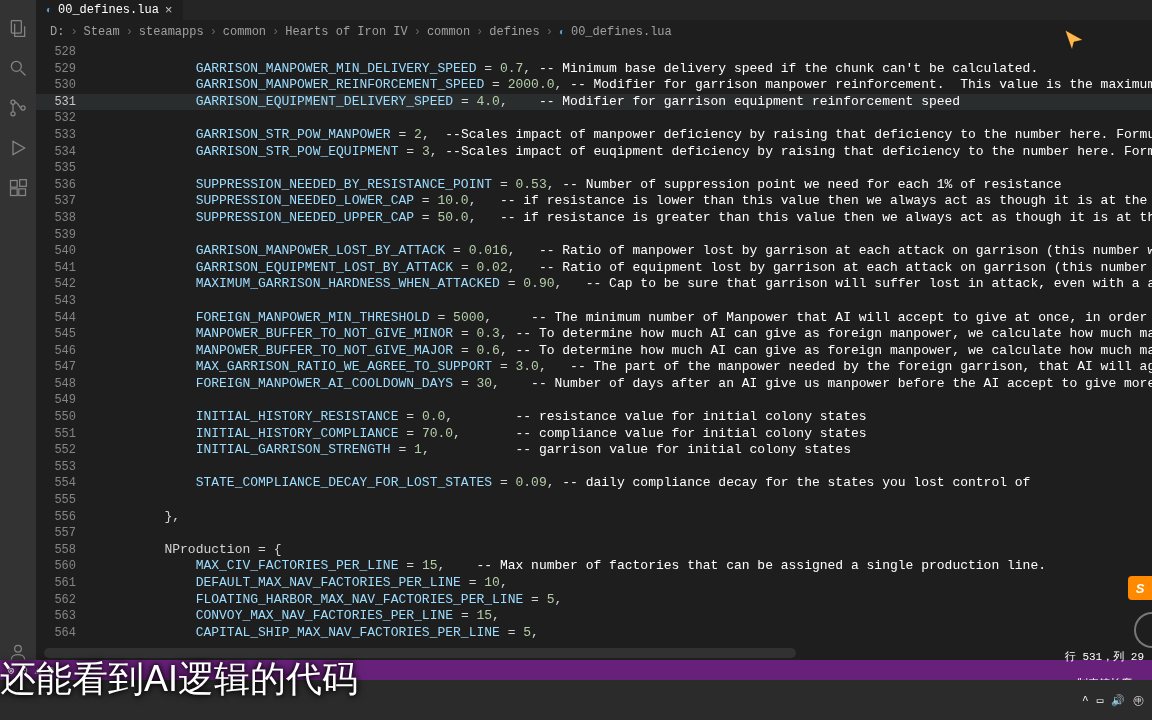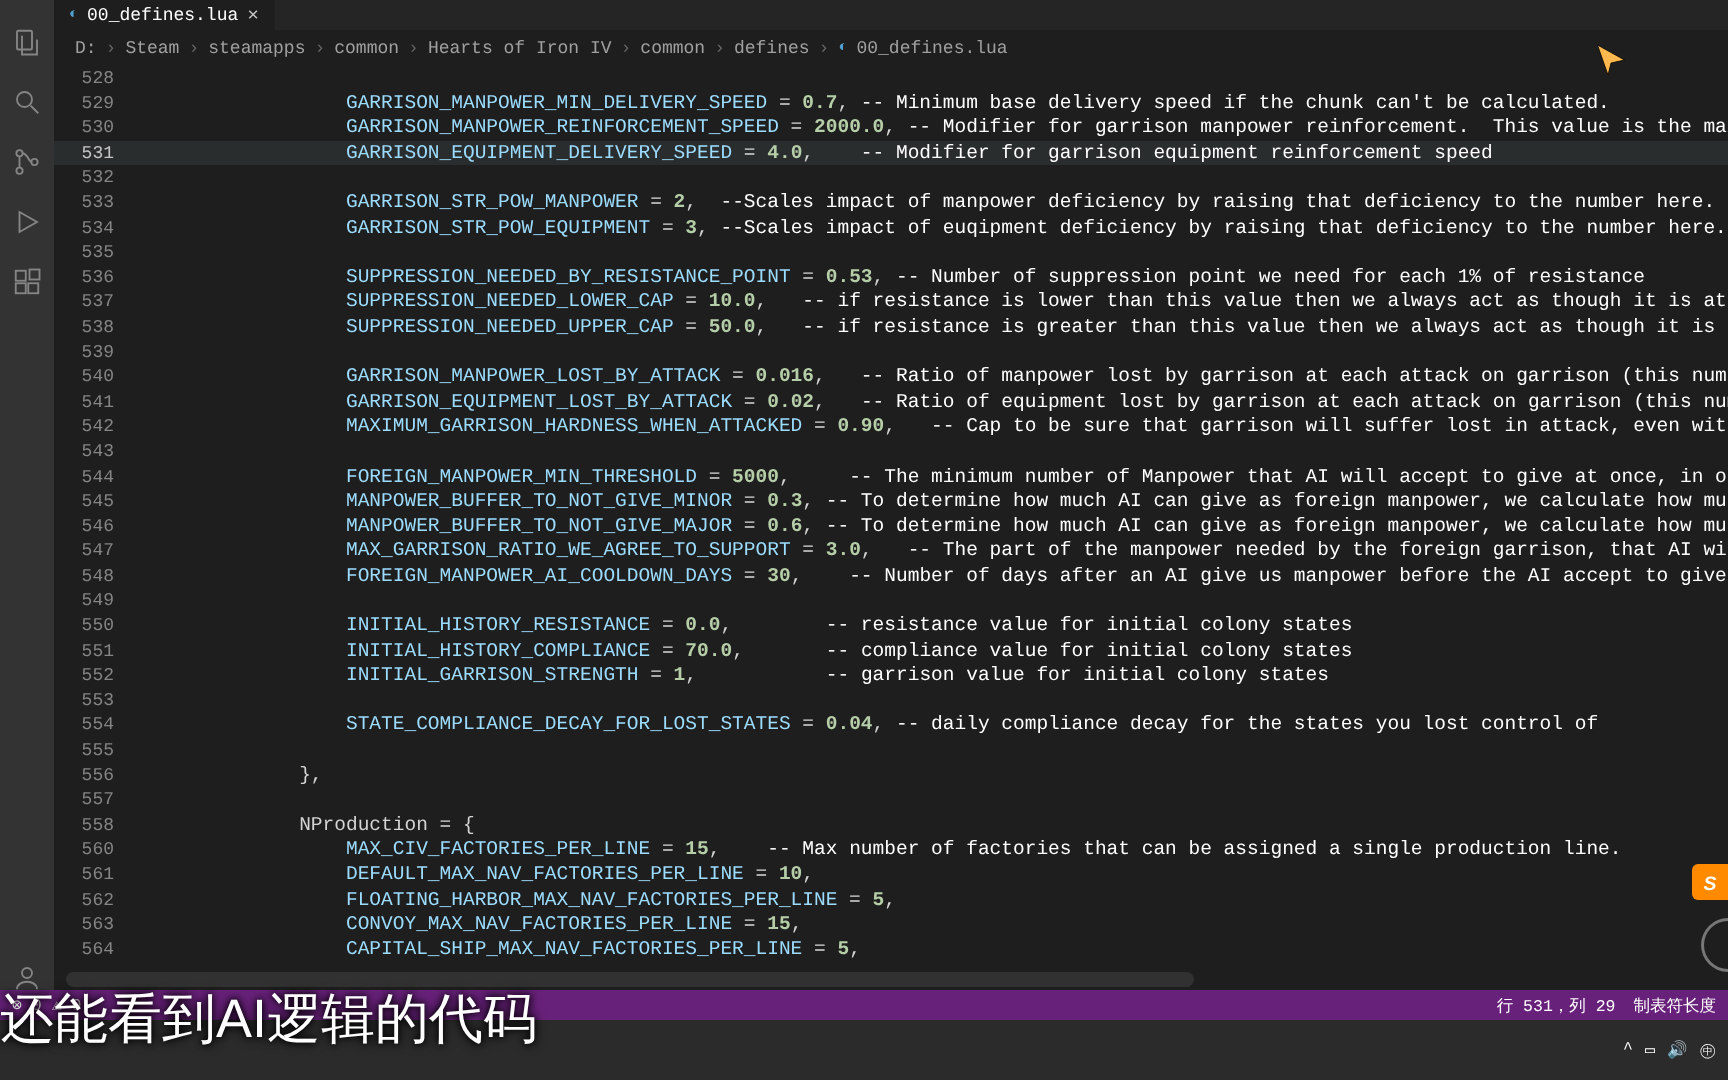--- a/index.html
+++ b/index.html
@@ -47,47 +47,47 @@
   color: #a0a0a0;
   gap: 4px;
 }
 .breadcrumbs .sep { color: #666; margin: 0 2px; }
 .breadcrumbs .lua-icon { color: #51a0cf; font-size: 10px; margin-right: 2px; }
 .editor {
   position: absolute; left: 36px; top: 44px; right: 0; bottom: 60px;
   overflow: hidden;
 }
 .line {
-  display: flex; height: 16.6px; line-height: 16.6px; gap: 35px;
+  display: flex; height: 16.6px; line-height: 16.6px;
 }
 .line.current { background: #2a2d2e; }
 .gutter {
   width: 58px; text-align: right; padding-right: 18px;
   color: #858585; font-size: 12px;
   user-select: none;
 }
 .line.current .gutter { color: #c6c6c6; }
 .code {
   white-space: pre; flex: 1; overflow: hidden;
   padding-left: 8px;
 }
 .k { color: #9cdcfe; }
-.n { color: #b5cea8; font-weight: bold; }
+.n { color: #b5cea8; }
 .c { color: #ffffff; }
 .o { color: #d4d4d4; }
 .status-bar {
   position: absolute; left: 0; right: 0; bottom: 40px; height: 20px;
   background: #68217a;
   color: #ffffff;
   display: flex; align-items: center;
   font-size: 11px;
   padding: 0 8px;
 }
 .status-left { display: flex; gap: 10px; align-items: center; }
-.status-right { margin-left: auto; display: flex; gap: 12px; align-items: center; }
+.status-right { margin-left: auto; display: flex; gap: 12px; align-items: center; flex-direction: column; }
 .taskbar {
   position: absolute; left: 0; right: 0; bottom: 0; height: 40px;
   background: #2b2b2b;
   display: flex; align-items: center; justify-content: flex-end;
   padding: 0 8px; gap: 10px;
   color: #ffffff; font-size: 11px;
 }
 .tray { display:flex; gap:8px; align-items:center; }
 .subtitle {
   position: absolute;
@@ -311,21 +311,21 @@
     <div class="line">
       <div class="gutter">552</div>
       <div class="code">            <span class="k">INITIAL_GARRISON_STRENGTH</span><span class="o"> = </span><span class="n">1</span><span class="o">,           </span><span class="c">-- garrison value for initial colony states</span></div>
     </div>
     <div class="line">
       <div class="gutter">553</div>
       <div class="code">            </div>
     </div>
     <div class="line">
       <div class="gutter">554</div>
-      <div class="code">            <span class="k">STATE_COMPLIANCE_DECAY_FOR_LOST_STATES</span><span class="o"> = </span><span class="n">0.04</span><span class="o">, </span><span class="c">-- daily compliance decay for the states you lost control of</span></div>
+      <div class="code">            <span class="k">STATE_COMPLIANCE_DECAY_FOR_LOST_STATES</span><span class="o"> = </span><span class="n">0.09</span><span class="o">, </span><span class="c">-- daily compliance decay for the states you lost control of</span></div>
     </div>
     <div class="line">
       <div class="gutter">555</div>
       <div class="code">            </div>
     </div>
     <div class="line">
       <div class="gutter">556</div>
       <div class="code">        <span class="o">},</span></div>
     </div>
     <div class="line">

